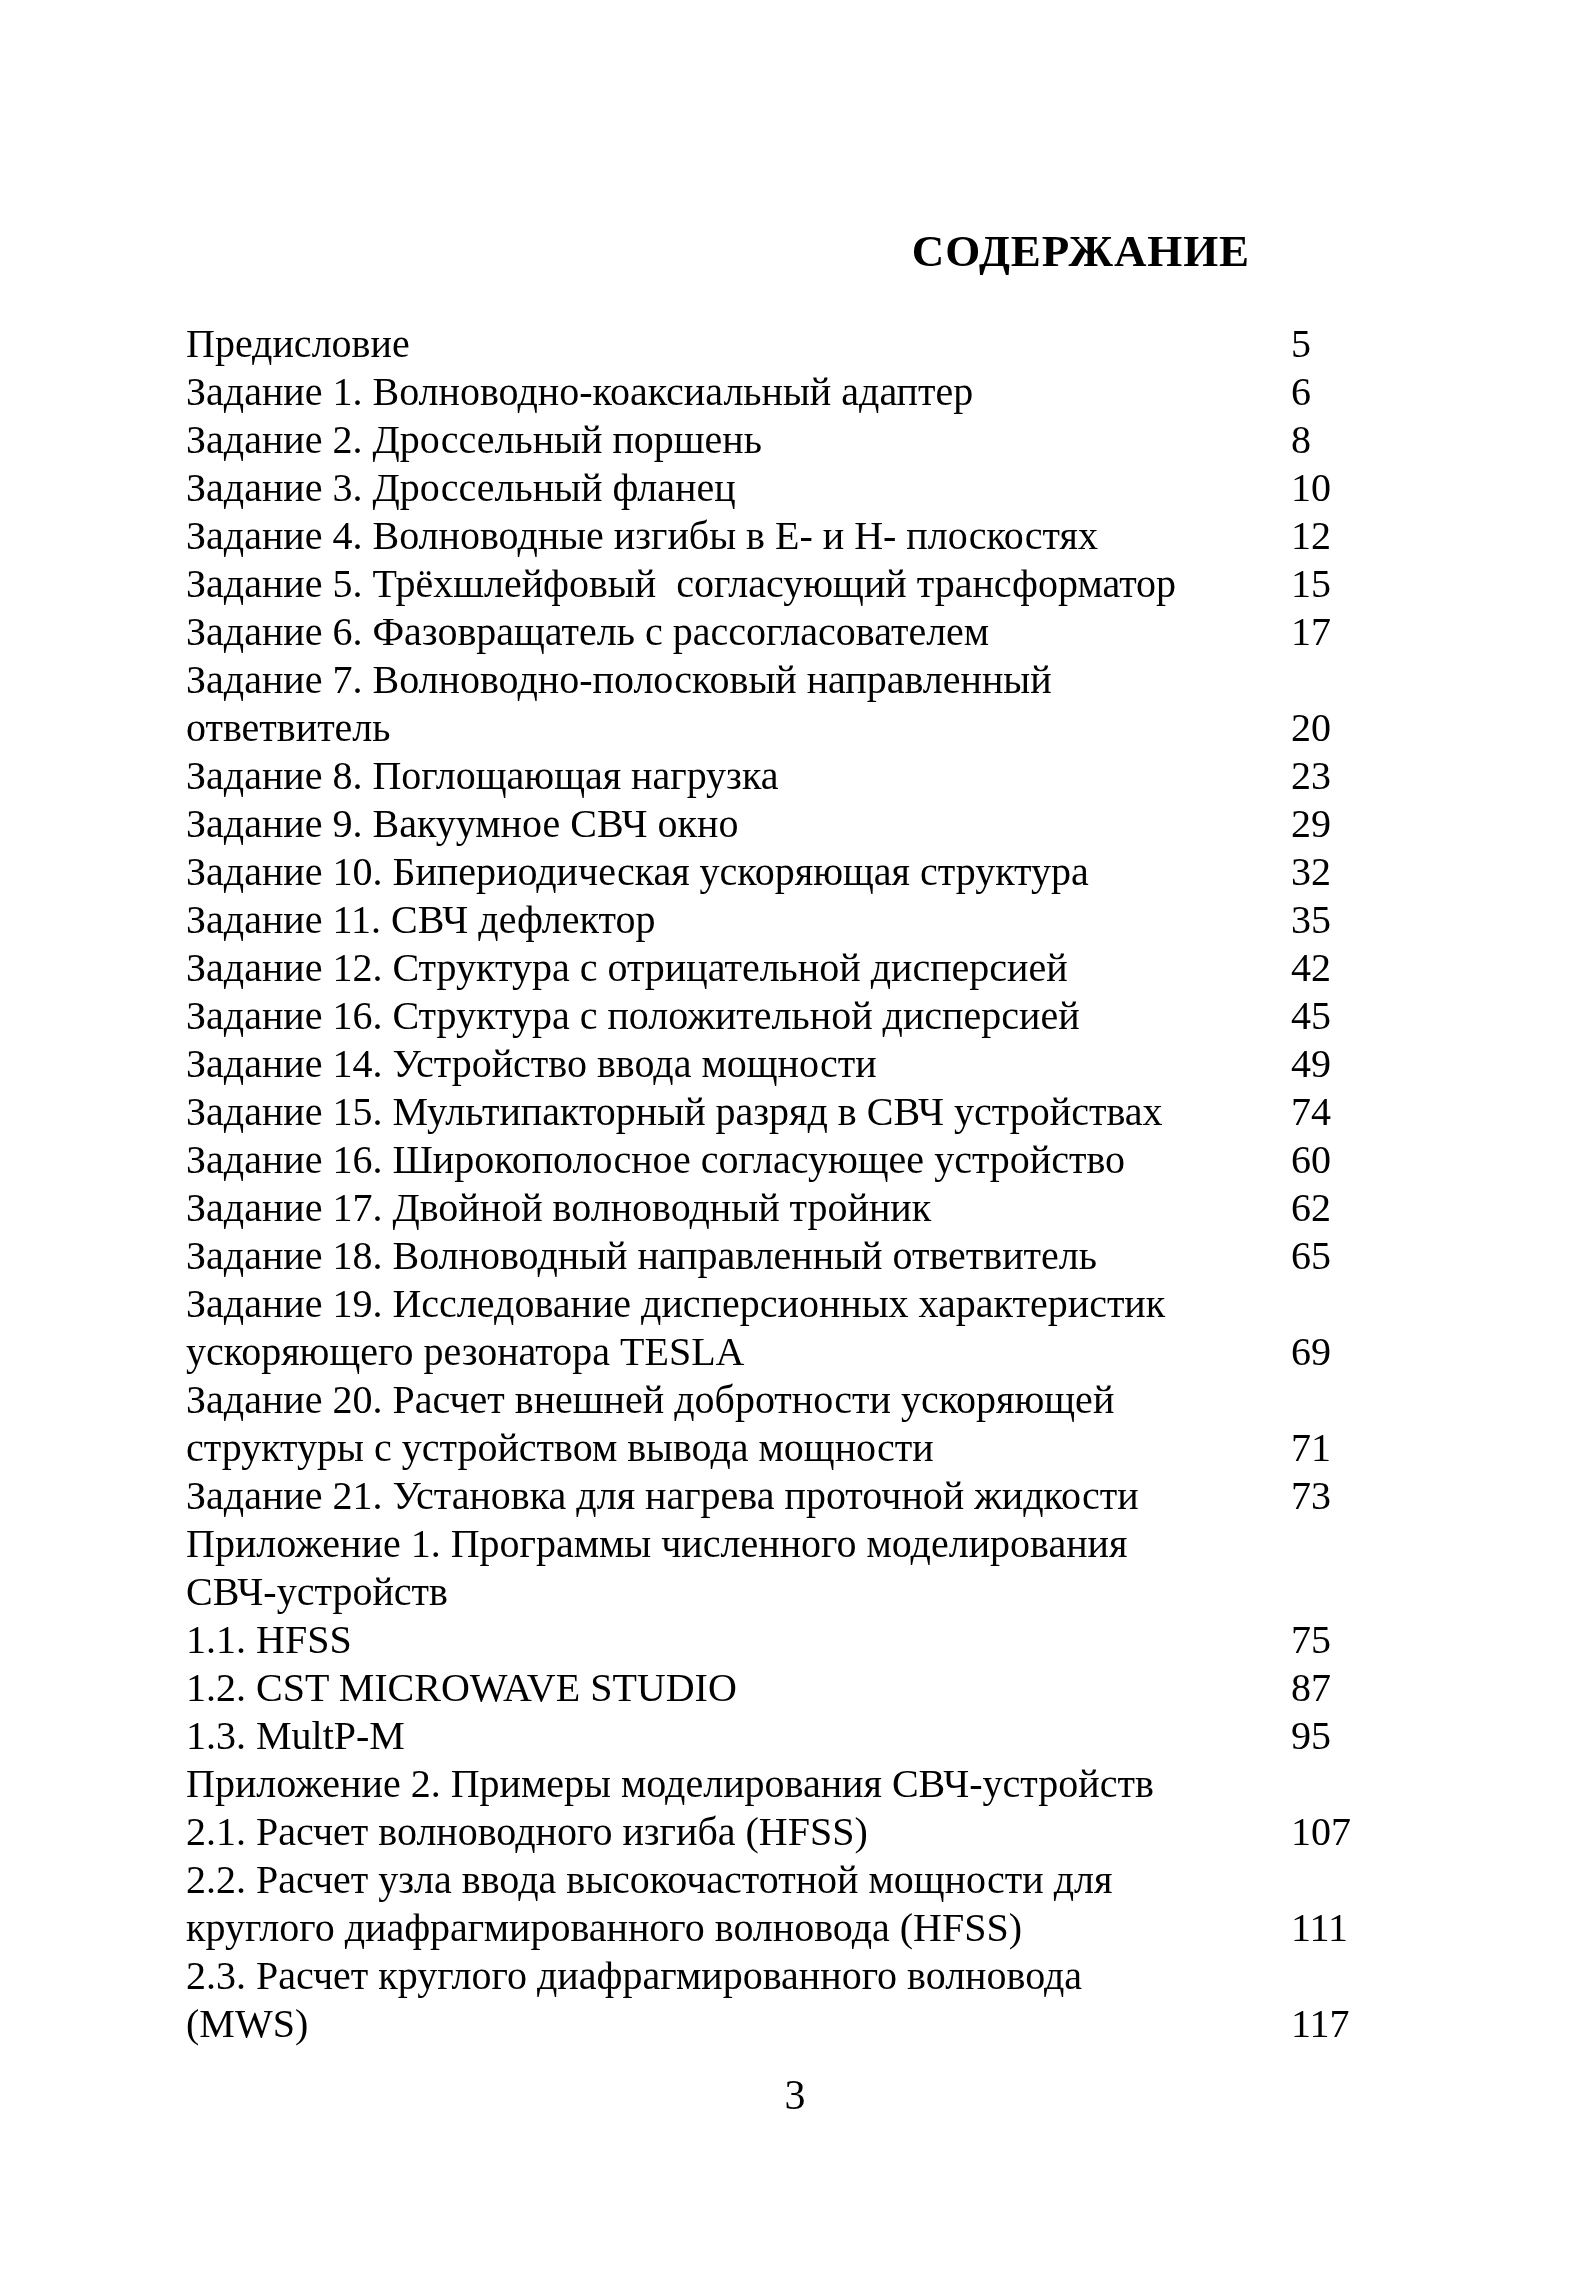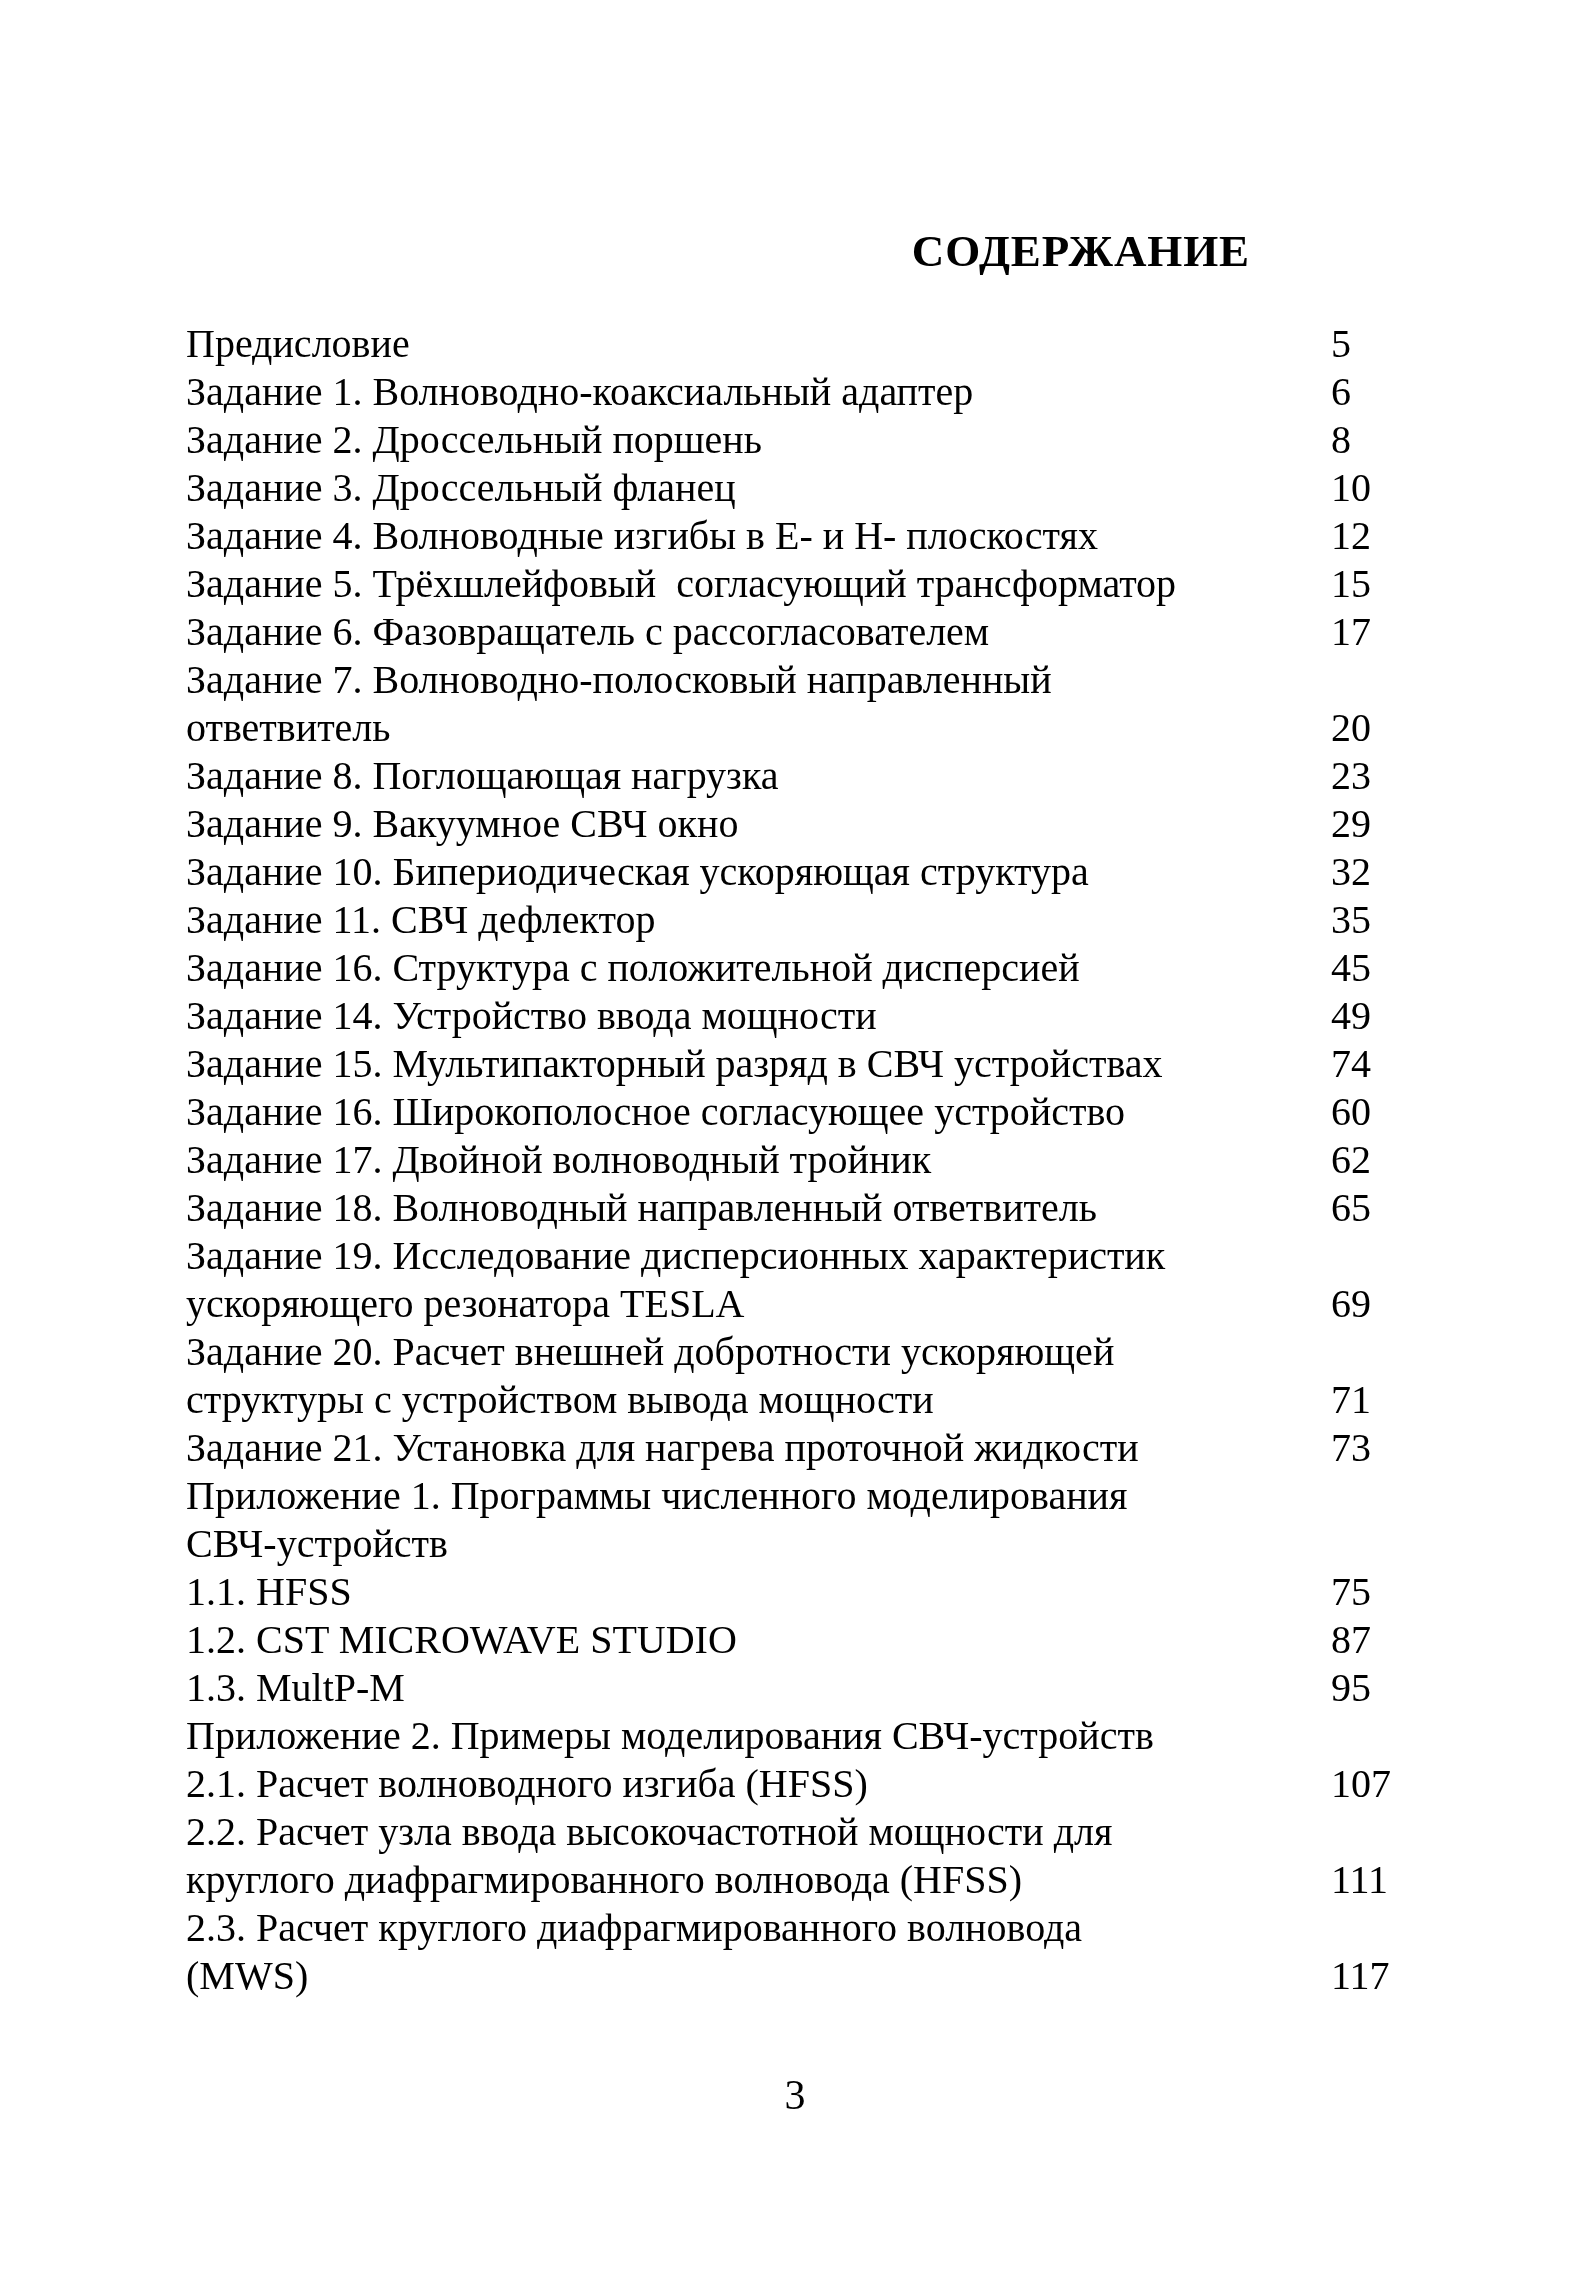--- a/index.html
+++ b/index.html
@@ -37,21 +37,20 @@
     top: 320px;
     left: 186px;
     width: 1218px;
     font-size: 40px;
     line-height: 48px;
   }
   .toc-row {
     display: grid;
     grid-template-columns: 1105px 1fr;
     height: 48px;
-    gap: 40px;
   }
   .toc-label {
     white-space: pre;
     overflow: visible;
   }
   .toc-page {
     text-align: left;
     white-space: pre;
   }
   .footer {
@@ -116,20 +115,24 @@
       </div>
       <div class="toc-row">
         <span class="toc-label">Задание 10. Бипериодическая ускоряющая структура</span>
         <span class="toc-page">32</span>
       </div>
       <div class="toc-row">
         <span class="toc-label">Задание 11. СВЧ дефлектор</span>
         <span class="toc-page">35</span>
       </div>
       <div class="toc-row">
+        <span class="toc-label">Задание 12. Структура с отрицательной дисперсией</span>
+        <span class="toc-page">42</span>
+      </div>
+      <div class="toc-row">
         <span class="toc-label">Задание 16. Структура с положительной дисперсией</span>
         <span class="toc-page">45</span>
       </div>
       <div class="toc-row">
         <span class="toc-label">Задание 14. Устройство ввода мощности</span>
         <span class="toc-page">49</span>
       </div>
       <div class="toc-row">
         <span class="toc-label">Задание 15. Мультипакторный разряд в СВЧ устройствах</span>
         <span class="toc-page">74</span>

